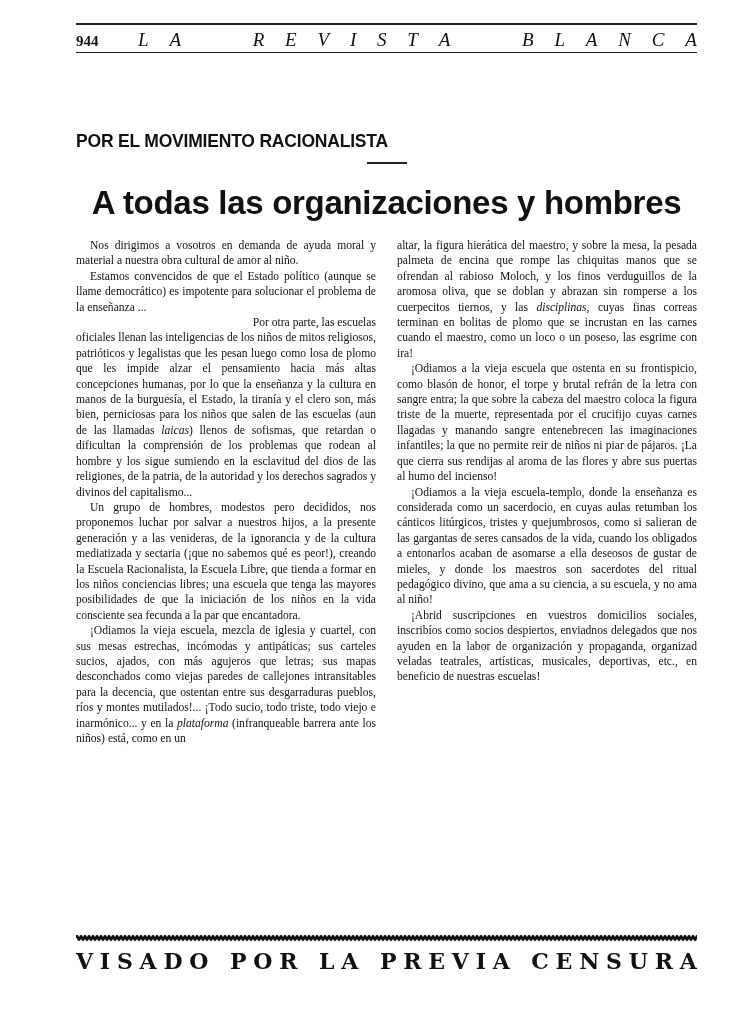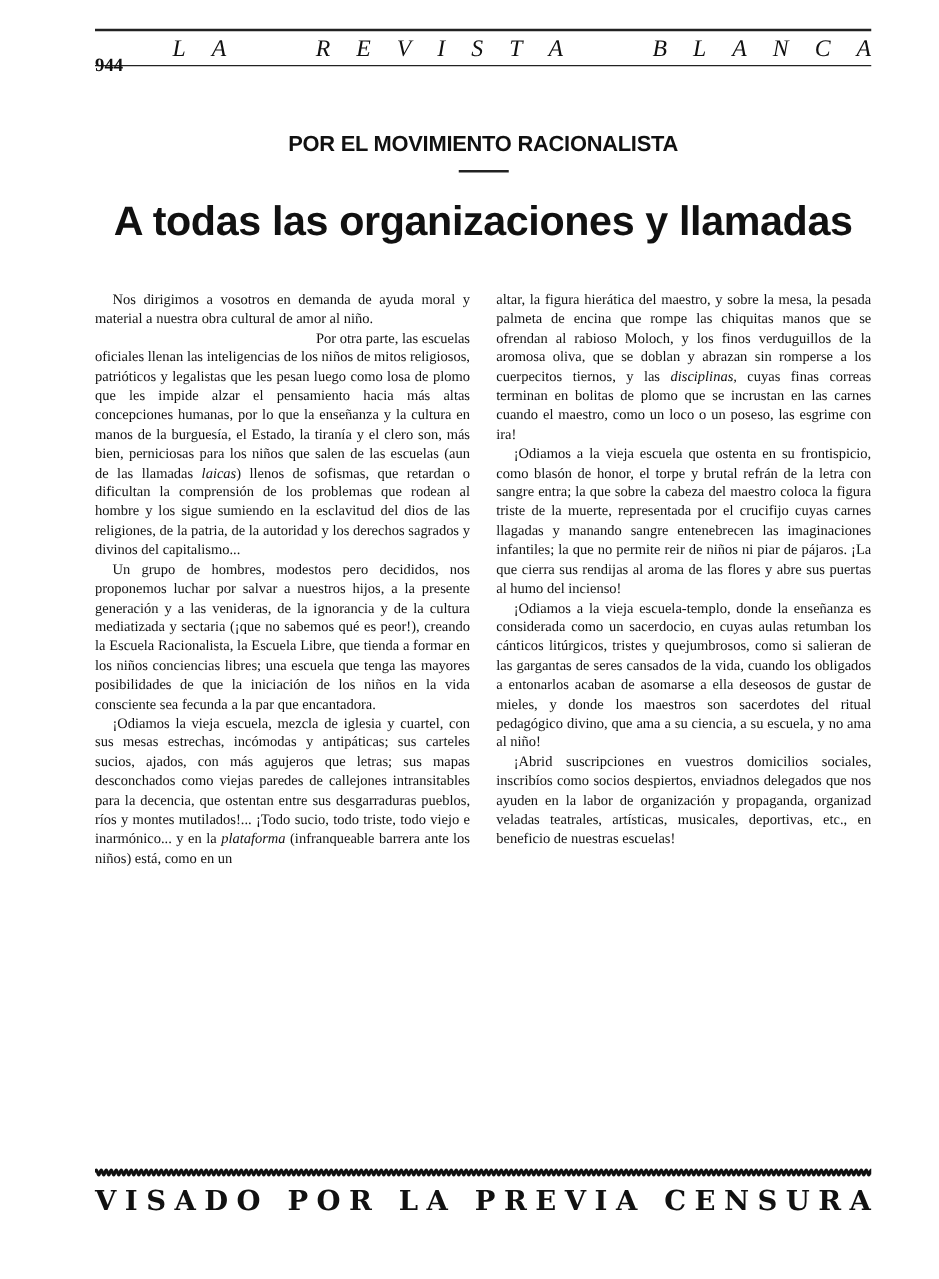--- a/index.html
+++ b/index.html
@@ -7,46 +7,46 @@
       width: 751px; height: 1023px; position: relative; overflow: hidden;
       color: #111; font-family: "Liberation Serif", "DejaVu Serif", serif;
     }
     .page { position: absolute; left: 76px; top: 20px; width: 621px; }
 
     .running-head {
       position: relative; border-top: 2px solid #222; border-bottom: 1.5px solid #222;
       height: 27px; margin-top: 3px;
     }
     .running-head .pnum {
-      position: absolute; left: 0; top: 20px; font-size: 15px; font-weight: bold;
+      position: absolute; left: 0; top: 8px; font-size: 15px; font-weight: bold;
       font-family: "Liberation Serif", serif;
     }
     .running-head .title {
       position: absolute; left: 62px; right: 0; top: 4px;
       display: flex; justify-content: space-between;
       font-style: italic; font-size: 19px; letter-spacing: 0;
       font-family: "Liberation Serif", serif;
     }
     .running-head .title span { display: inline-block; }
 
     .section-head {
-      margin-top: 52px; text-align: center;
+      margin-top: 78px; text-align: left;
       font-family: "Liberation Sans", "DejaVu Sans", sans-serif;
       font-weight: bold; font-size: 17.5px; letter-spacing: -0.2px;
     }
     .short-rule { width: 40px; height: 2px; background: #222; margin: 10px auto 0; }
 
     .headline {
       margin-top: 20px; text-align: center;
       font-family: "Liberation Sans", "DejaVu Sans", sans-serif;
       font-weight: bold; font-size: 33px; line-height: 38px; letter-spacing: -0.3px;
     }
 
     .columns {
-      display: flex; justify-content: space-between; margin-top: 36px;
+      display: flex; justify-content: space-between; margin-top: 16px;
     }
     .col { width: 300px; font-size: 11.6px; line-height: 15.4px; text-align: justify; }
     .col p { margin: 0; text-indent: 14px; }
     .col p.cont { text-indent: 0; }
     .col .deep { display: block; text-align: right; }
     .signature {
       text-align: right; margin-top: 18px; font-size: 10.5px; letter-spacing: 0.3px;
       font-variant: small-caps; font-size: 11.5px;
     }
 
@@ -86,26 +86,27 @@
         <span>N</span>
         <span>C</span>
         <span>A</span>
       </div>
   </div>
 
   <div class="section-head">POR EL MOVIMIENTO RACIONALISTA</div>
   <div class="short-rule"></div>
 
   <div class="headline">
-    <div>A todas las organizaciones y llamadas</div>
+    <div>A todas las organizaciones y hombres</div>
   </div>
 
   <div class="columns">
     <div class="col">
       <p>Nos dirigimos a vosotros en demanda de ayuda moral y material a nuestra obra cultural de amor al niño.</p>
+      <p>Estamos convencidos de que el Estado político (aunque se llame democrático) es impotente para solucionar el problema de la enseñanza ...</p>
       <p class="cont"><span class="deep">Por otra parte, las escuelas</span><span>oficiales llenan las inteligencias de los niños de mitos religiosos, patrióticos y legalistas que les pesan luego como losa de plomo que les impide alzar el pensamiento hacia más altas concepciones humanas, por lo que la enseñanza y la cultura en manos de la burguesía, el Estado, la tiranía y el clero son, más bien, perniciosas para los niños que salen de las escuelas (aun de las llamadas </span><i>laicas</i><span>) llenos de sofismas, que retardan o dificultan la comprensión de los problemas que rodean al hombre y los sigue sumiendo en la esclavitud del dios de las religiones, de la patria, de la autoridad y los derechos sagrados y divinos del capitalismo...</span></p>
       <p>Un grupo de hombres, modestos pero decididos, nos proponemos luchar por salvar a nuestros hijos, a la presente generación y a las venideras, de la ignorancia y de la cultura mediatizada y sectaria (¡que no sabemos qué es peor!), creando la Escuela Racionalista, la Escuela Libre, que tienda a formar en los niños conciencias libres; una escuela que tenga las mayores posibilidades de que la iniciación de los niños en la vida consciente sea fecunda a la par que encantadora.</p>
       <p><span>¡Odiamos la vieja escuela, mezcla de iglesia y cuartel, con sus mesas estrechas, incómodas y antipáticas; sus carteles sucios, ajados, con más agujeros que letras; sus mapas desconchados como viejas paredes de callejones intransitables para la decencia, que ostentan entre sus desgarraduras pueblos, ríos y montes mutilados!... ¡Todo sucio, todo triste, todo viejo e inarmónico... y en la </span><i>plataforma</i><span> (infranqueable barrera ante los niños) está, como en un</span></p>
     </div>
 
     <div class="col">
       <p class="cont"><span>altar, la figura hierática del maestro, y sobre la mesa, la pesada palmeta de encina que rompe las chiquitas manos que se ofrendan al rabioso Moloch, y los finos verduguillos de la aromosa oliva, que se doblan y abrazan sin romperse a los cuerpecitos tiernos, y las </span><i>disciplinas,</i><span> cuyas finas correas terminan en bolitas de plomo que se incrustan en las carnes cuando el maestro, como un loco o un poseso, las esgrime con ira!</span></p>
       <p>¡Odiamos a la vieja escuela que ostenta en su frontispicio, como blasón de honor, el torpe y brutal refrán de la letra con sangre entra; la que sobre la cabeza del maestro coloca la figura triste de la muerte, representada por el crucifijo cuyas carnes llagadas y manando sangre entenebrecen las imaginaciones infantiles; la que no permite reir de niños ni piar de pájaros. ¡La que cierra sus rendijas al aroma de las flores y abre sus puertas al humo del incienso!</p>
       <p>¡Odiamos a la vieja escuela-templo, donde la enseñanza es considerada como un sacerdocio, en cuyas aulas retumban los cánticos litúrgicos, tristes y quejumbrosos, como si salieran de las gargantas de seres cansados de la vida, cuando los obligados a entonarlos acaban de asomarse a ella deseosos de gustar de mieles, y donde los maestros son sacerdotes del ritual pedagógico divino, que ama a su ciencia, a su escuela, y no ama al niño!</p>
       <p>¡Abrid suscripciones en vuestros domicilios sociales, inscribíos como socios despiertos, enviadnos delegados que nos ayuden en la labor de organización y propaganda, organizad veladas teatrales, artísticas, musicales, deportivas, etc., en beneficio de nuestras escuelas!</p>

